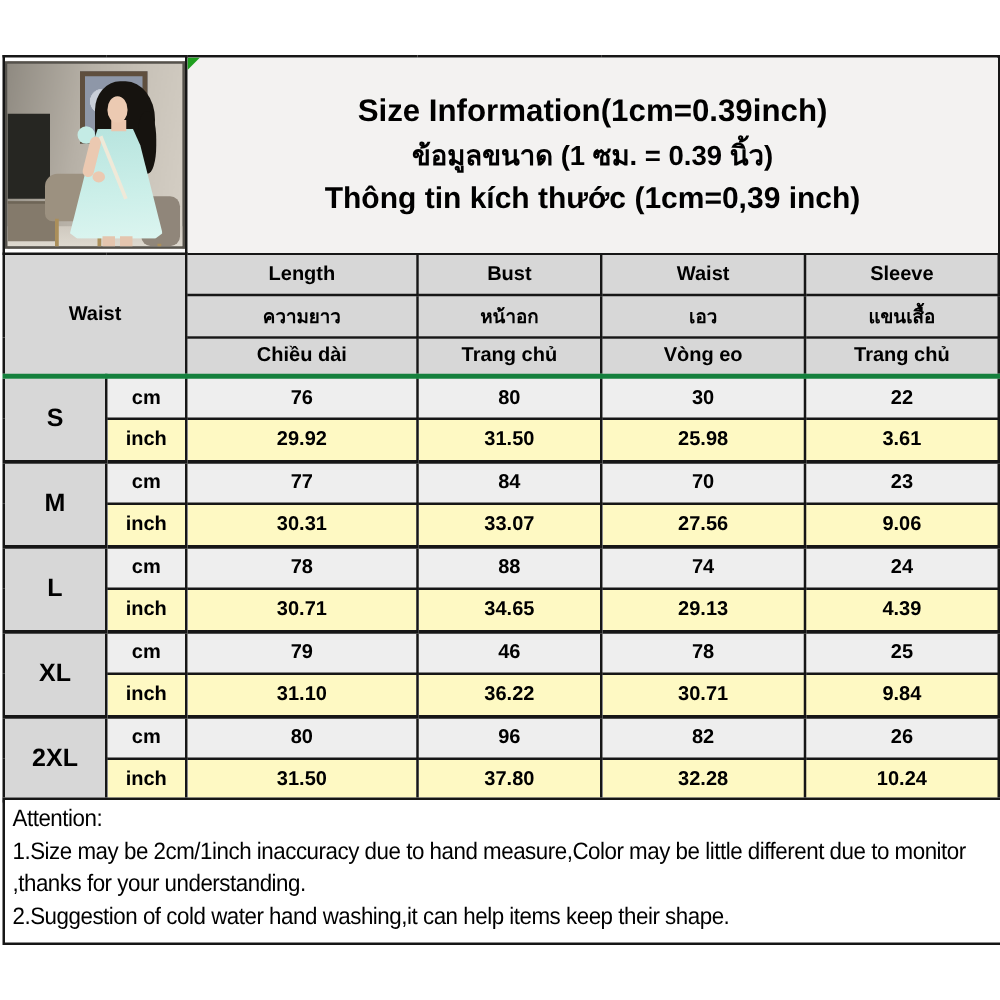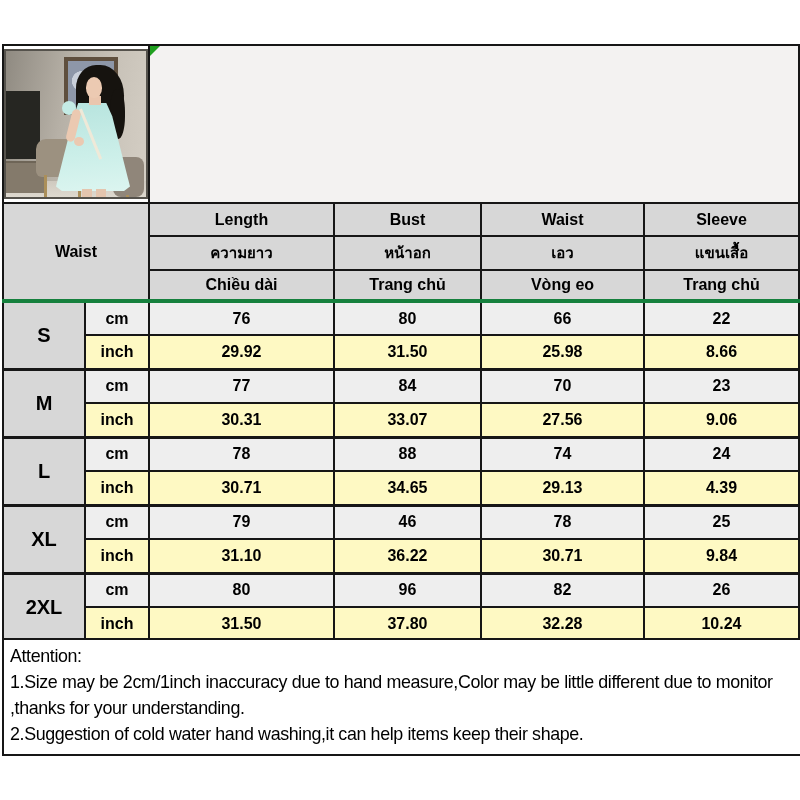--- a/index.html
+++ b/index.html
@@ -106,20 +106,25 @@
           <div class="face"></div>
           <div class="arm"></div>
           <div class="hand"></div>
           <div class="strap"></div>
           <div class="leg-l"></div>
           <div class="leg-r"></div>
         </div>
       </td>
       <td colspan="4" class="title-cell">
         <div class="corner-flag"></div>
+        <div class="title-stack">
+          <div class="title-en">Size Information(1cm=0.39inch)</div>
+          <div class="title-th">ข้อมูลขนาด (1 ซม. = 0.39 นิ้ว)</div>
+          <div class="title-vi">Thông tin kích thước (1cm=0,39 inch)</div>
+        </div>
       </td>
     </tr>
 
     <tr class="hdr hdr-en">
       <td colspan="2" rowspan="3" class="size-hdr">Waist</td>
       <td>Length</td>
       <td>Bust</td>
       <td>Waist</td>
       <td>Sleeve</td>
     </tr>
@@ -134,29 +139,29 @@
       <td>Trang chủ</td>
       <td>Vòng eo</td>
       <td>Trang chủ</td>
     </tr>
 
     <tr class="cm-row group-top">
       <td rowspan="2" class="size-label">S</td>
       <td class="unit">cm</td>
       <td class="val">76</td>
       <td class="val">80</td>
-      <td class="val">66</td>
+      <td class="val">30</td>
       <td class="val">22</td>
     </tr>
     <tr class="inch-row">
       <td class="unit">inch</td>
       <td class="val">29.92</td>
       <td class="val">31.50</td>
       <td class="val">25.98</td>
-      <td class="val">8.66</td>
+      <td class="val">3.61</td>
     </tr>
 
     <tr class="cm-row group-top">
       <td rowspan="2" class="size-label">M</td>
       <td class="unit">cm</td>
       <td class="val">77</td>
       <td class="val">84</td>
       <td class="val">70</td>
       <td class="val">23</td>
     </tr>

